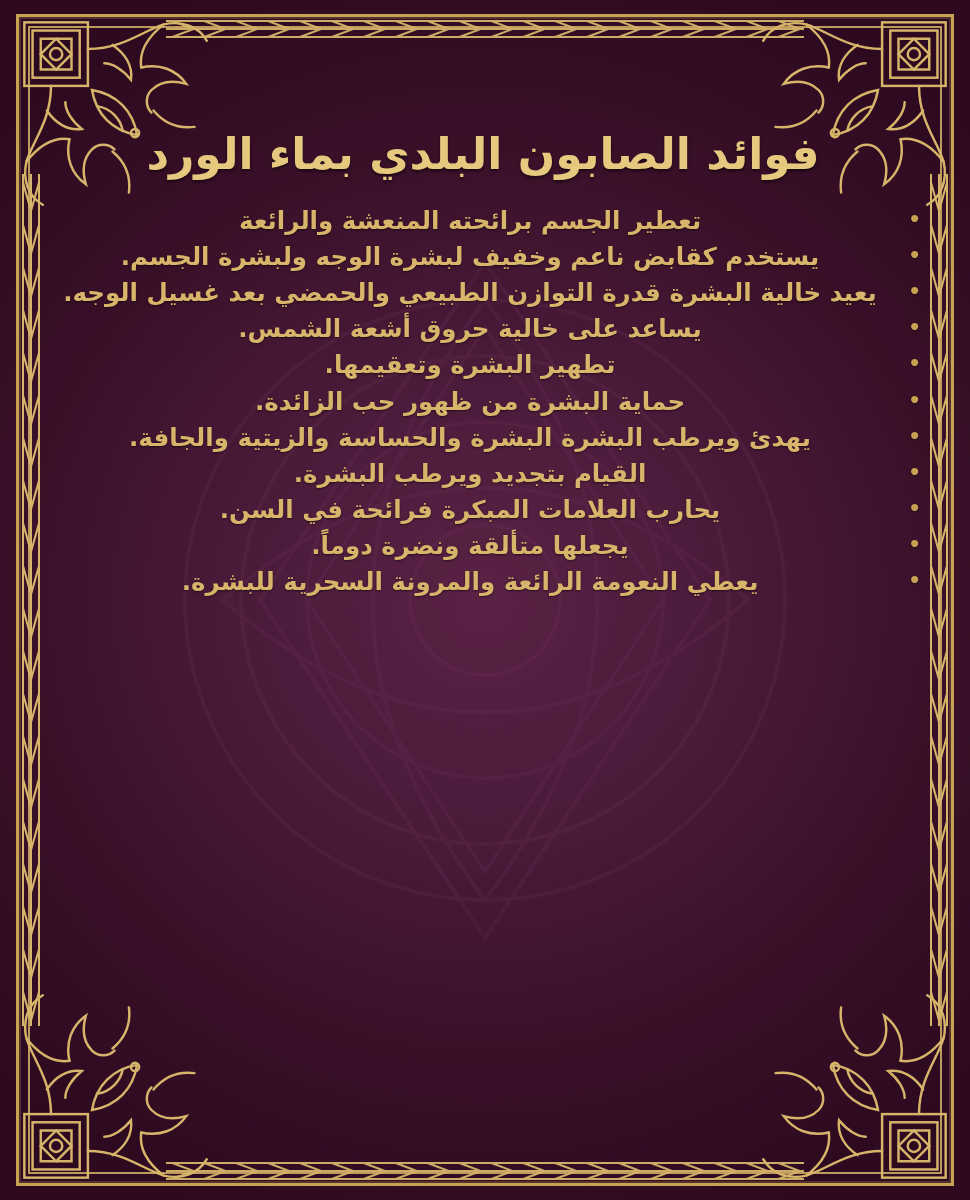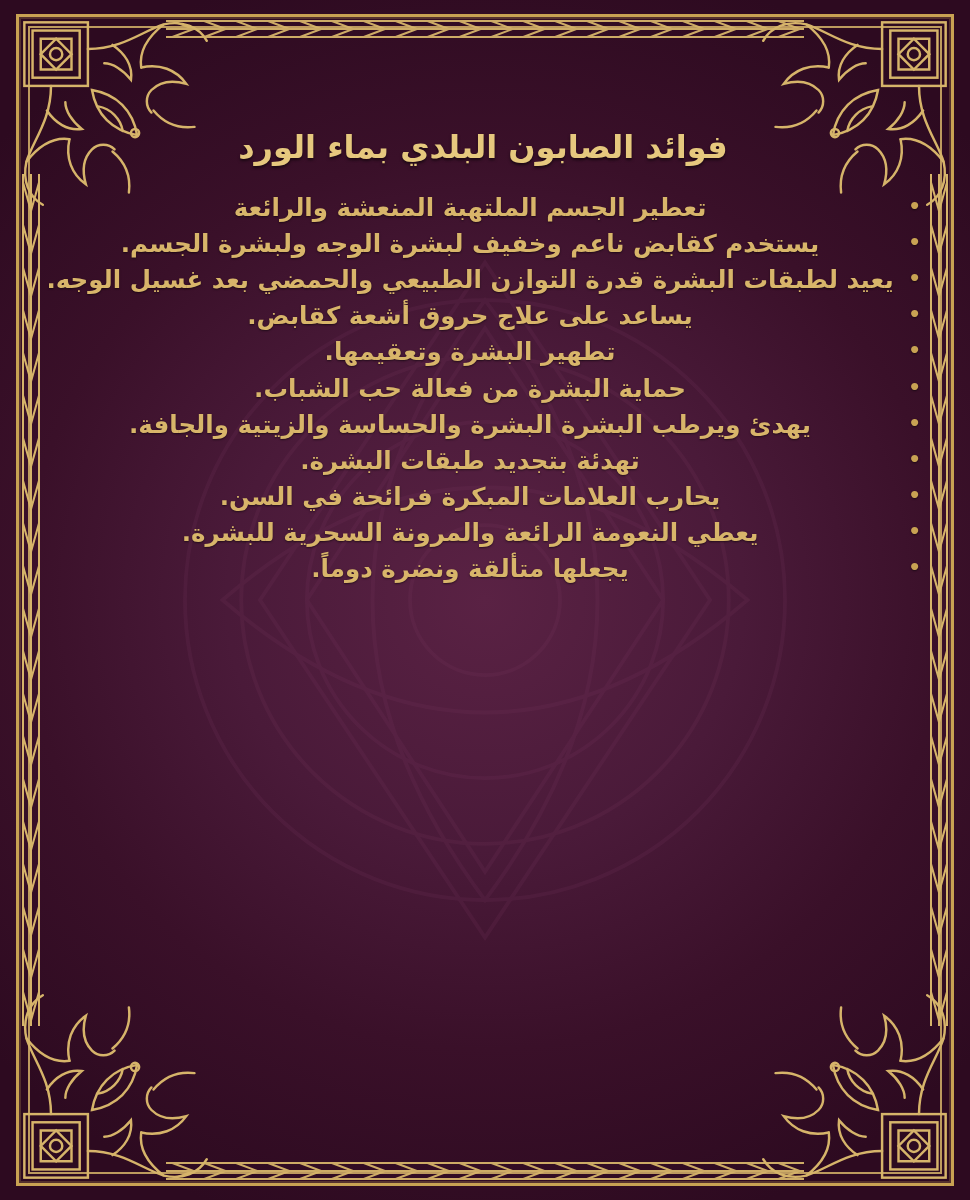--- a/index.html
+++ b/index.html
@@ -89,21 +89,21 @@
     left: 60px;
     right: 60px;
     top: 110px;
     bottom: 140px;
     display: flex;
     flex-direction: column;
     align-items: center;
   }
   .title {
     color: #e6c87e;
-    font-size: 32px;
+    font-size: 44px;
     font-weight: bold;
     letter-spacing: 0;
     text-align: center;
     margin: 18px 4px 26px 0;
     text-shadow: 0 2px 3px rgba(0,0,0,0.55);
     direction: rtl;
   }
   .benefits {
     list-style: none;
     margin: 0;
@@ -377,27 +377,27 @@
           <circle cx="45" cy="45" r="6"></circle>
           <circle cx="122" cy="122" r="4"></circle>
         </g>
       </svg>
     </div>
   </div>
 
   <div class="content">
     <h1 class="title">فوائد الصابون البلدي بماء الورد</h1>
     <ul class="benefits">
-      <li class="benefit">تعطير الجسم الملتهبة المنعشة والرائعة</li>
+      <li class="benefit">تعطير الجسم برائحته المنعشة والرائعة</li>
       <li class="benefit">يستخدم كقابض ناعم وخفيف لبشرة الوجه ولبشرة الجسم.</li>
-      <li class="benefit">يعيد لطبقات البشرة قدرة التوازن الطبيعي والحمضي بعد غسيل الوجه.</li>
-      <li class="benefit">يساعد على علاج حروق أشعة كقابض.</li>
+      <li class="benefit">يعيد خالية البشرة قدرة التوازن الطبيعي والحمضي بعد غسيل الوجه.</li>
+      <li class="benefit">يساعد على خالية حروق أشعة الشمس.</li>
       <li class="benefit">تطهير البشرة وتعقيمها.</li>
-      <li class="benefit">حماية البشرة من فعالة حب الشباب.</li>
+      <li class="benefit">حماية البشرة من ظهور حب الزائدة.</li>
       <li class="benefit">يهدئ ويرطب البشرة البشرة والحساسة والزيتية والجافة.</li>
-      <li class="benefit">تهدئة بتجديد طبقات البشرة.</li>
+      <li class="benefit">القيام بتجديد ويرطب البشرة.</li>
       <li class="benefit">يحارب العلامات المبكرة فرائحة في السن.</li>
+      <li class="benefit">يجعلها متألقة ونضرة دوماً.</li>
       <li class="benefit">يعطي النعومة الرائعة والمرونة السحرية للبشرة.</li>
-      <li class="benefit">يجعلها متألقة ونضرة دوماً.</li>
     </ul>
   </div>
 
 </div>
 
 </body></html>

